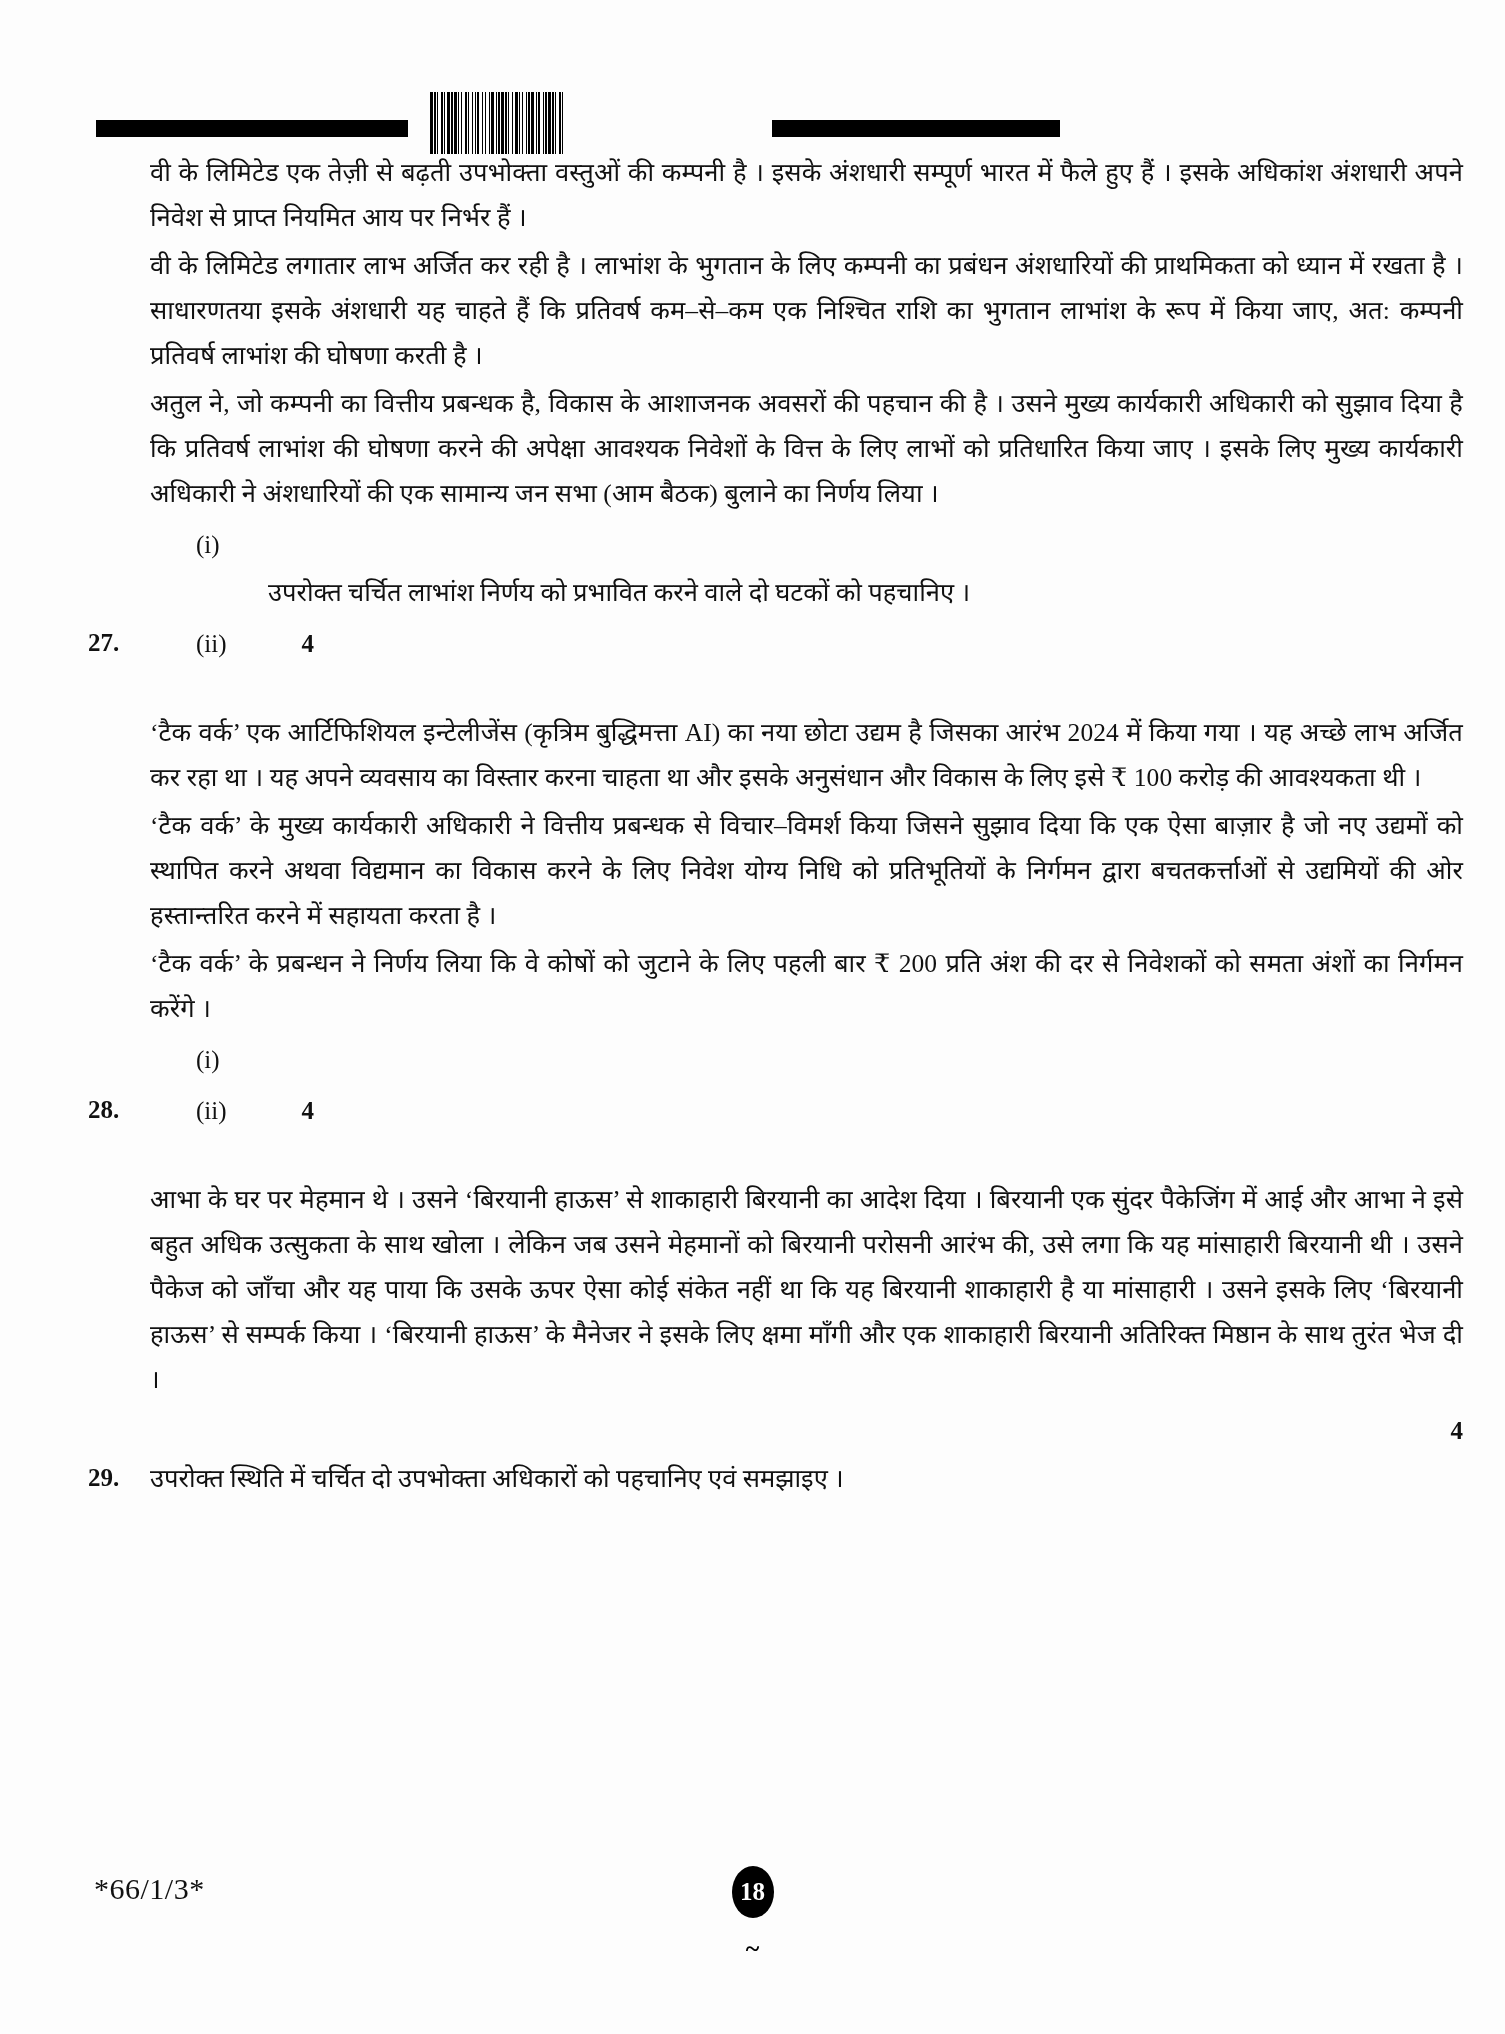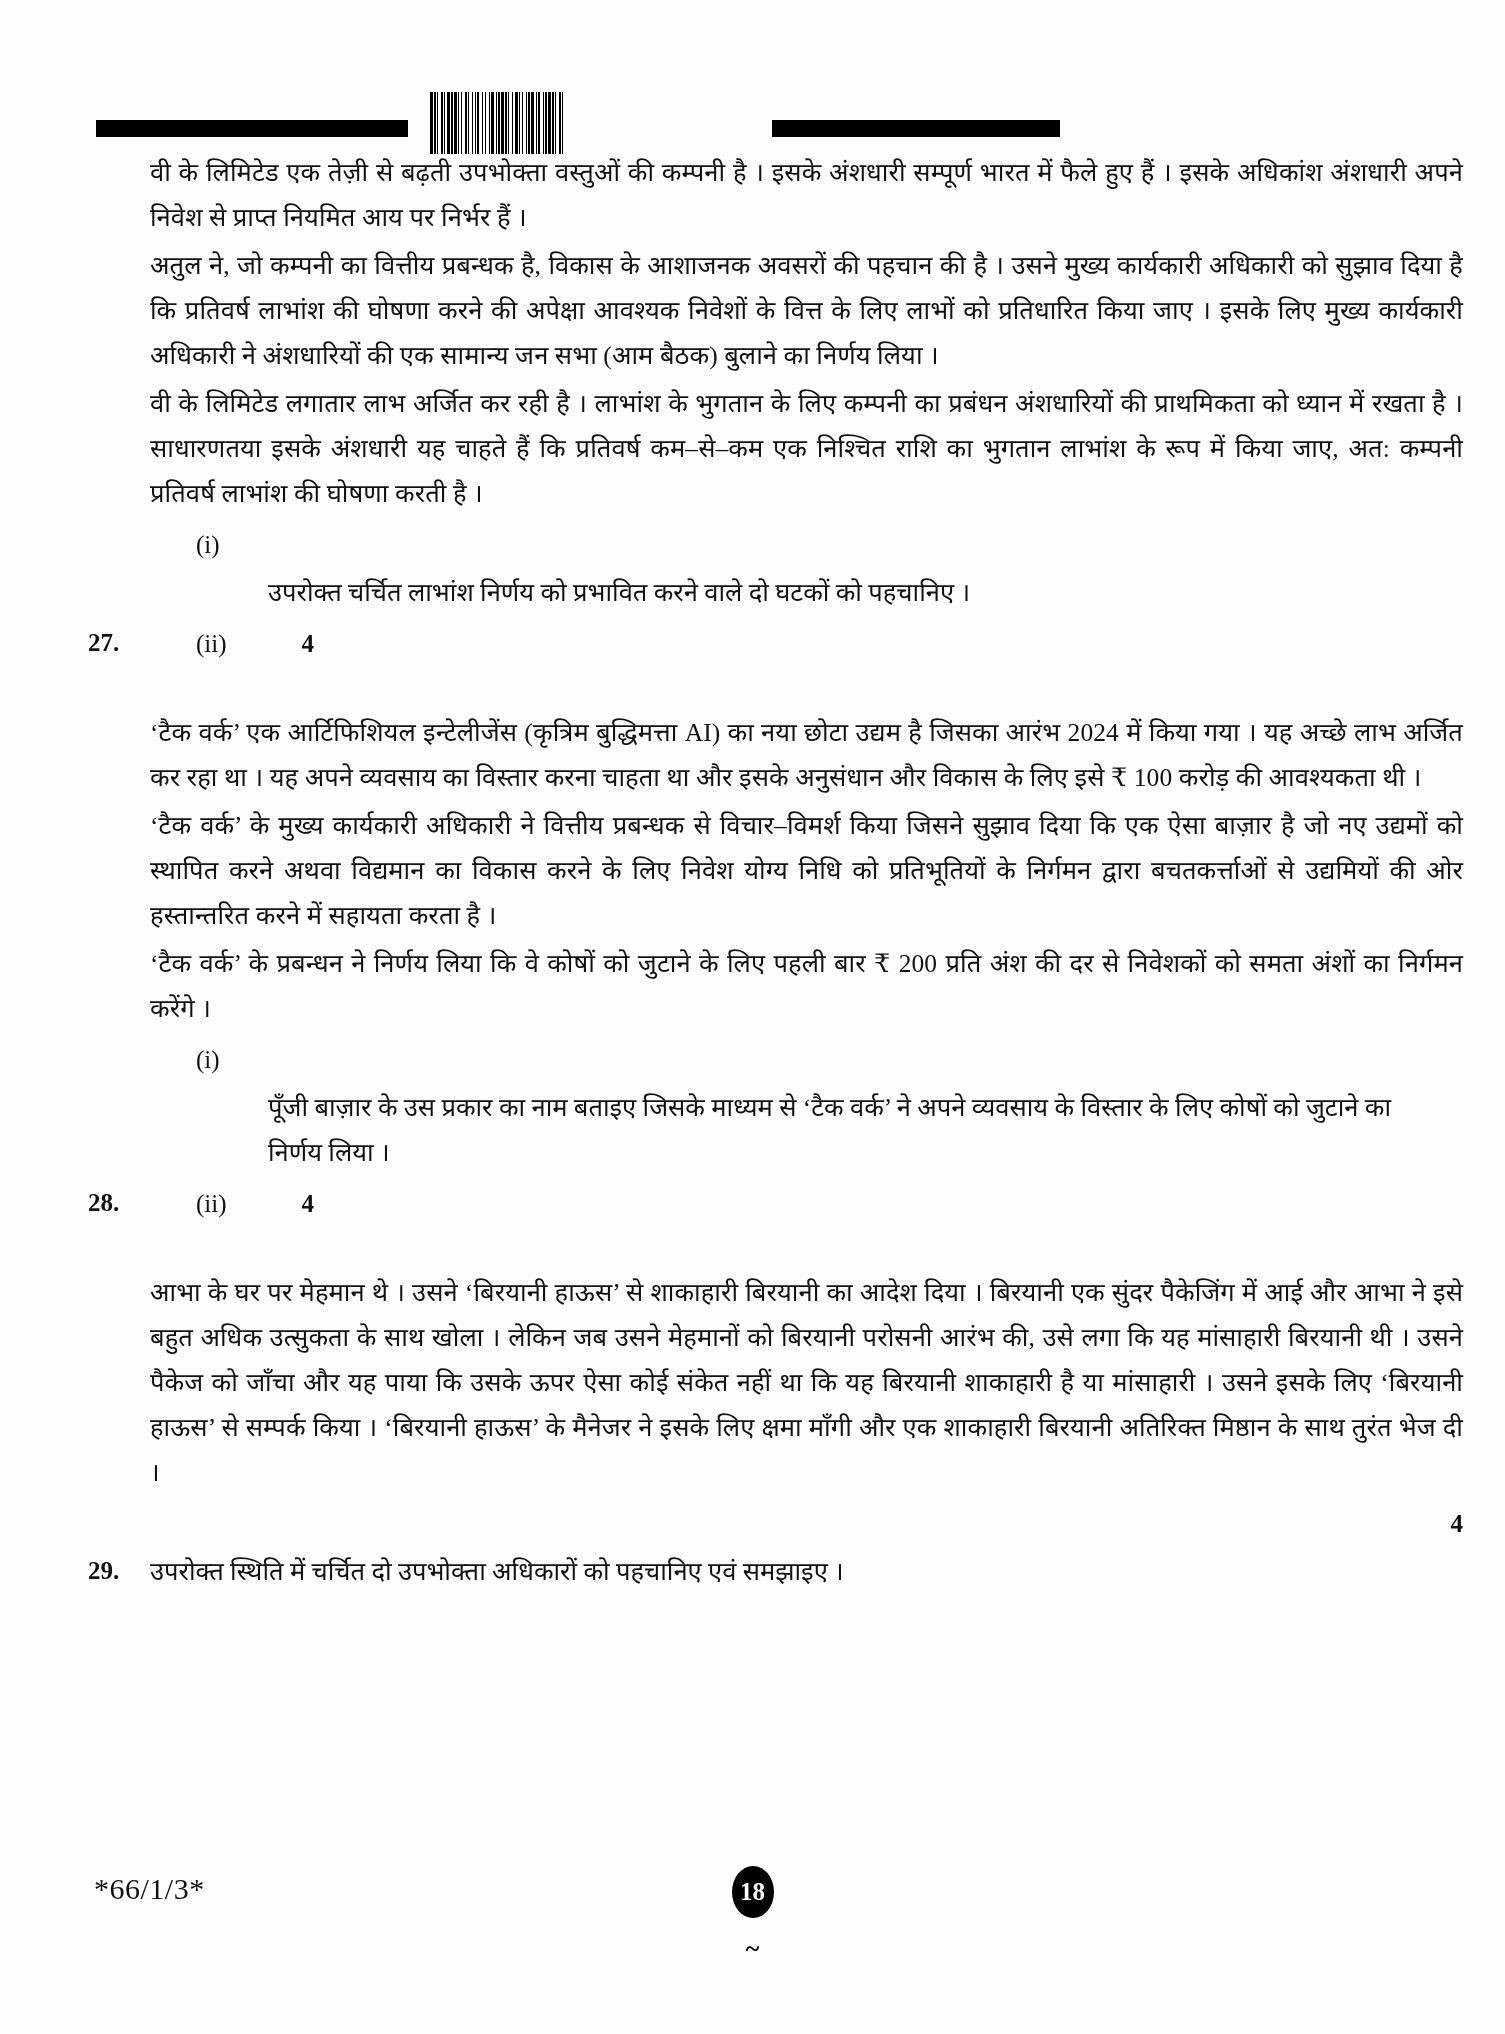--- a/index.html
+++ b/index.html
@@ -276,22 +276,22 @@
     <div class="rule-right"></div>
   </div>
 
   <div class="content">
 
     <div class="qblock">
       <div class="qrow">
         <div class="qnum">27.</div>
         <div class="qbody">
           <p class="para">वी के लिमिटेड एक तेज़ी से बढ़ती उपभोक्ता वस्तुओं की कम्पनी है । इसके अंशधारी सम्पूर्ण भारत में फैले हुए हैं । इसके अधिकांश अंशधारी अपने निवेश से प्राप्त नियमित आय पर निर्भर हैं ।</p>
+          <p class="para">वी के लिमिटेड लगातार लाभ अर्जित कर रही है । लाभांश के भुगतान के लिए कम्पनी का प्रबंधन अंशधारियों की प्राथमिकता को ध्यान में रखता है । साधारणतया इसके अंशधारी यह चाहते हैं कि प्रतिवर्ष कम–से–कम एक निश्चित राशि का भुगतान लाभांश के रूप में किया जाए, अत: कम्पनी प्रतिवर्ष लाभांश की घोषणा करती है ।</p>
           <p class="para">अतुल ने, जो कम्पनी का वित्तीय प्रबन्धक है, विकास के आशाजनक अवसरों की पहचान की है । उसने मुख्य कार्यकारी अधिकारी को सुझाव दिया है कि प्रतिवर्ष लाभांश की घोषणा करने की अपेक्षा आवश्यक निवेशों के वित्त के लिए लाभों को प्रतिधारित किया जाए । इसके लिए मुख्य कार्यकारी अधिकारी ने अंशधारियों की एक सामान्य जन सभा (आम बैठक) बुलाने का निर्णय लिया ।</p>
-          <p class="para">वी के लिमिटेड लगातार लाभ अर्जित कर रही है । लाभांश के भुगतान के लिए कम्पनी का प्रबंधन अंशधारियों की प्राथमिकता को ध्यान में रखता है । साधारणतया इसके अंशधारी यह चाहते हैं कि प्रतिवर्ष कम–से–कम एक निश्चित राशि का भुगतान लाभांश के रूप में किया जाए, अत: कम्पनी प्रतिवर्ष लाभांश की घोषणा करती है ।</p>
 
           <div class="subitem">
             <div class="sublabel">(i)</div>
             <div class="subtext">उपरोक्त चर्चित लाभांश निर्णय को प्रभावित करने वाले दो घटकों को पहचानिए ।</div>
             <div class="marks"></div>
           </div>
 
           <div class="subitem">
             <div class="sublabel">(ii)</div>
             <div class="marks">4</div>
@@ -305,21 +305,20 @@
     <div class="qblock">
       <div class="qrow">
         <div class="qnum">28.</div>
         <div class="qbody">
           <p class="para">‘टैक वर्क’ एक आर्टिफिशियल इन्टेलीजेंस (कृत्रिम बुद्धिमत्ता AI) का नया छोटा उद्यम है जिसका आरंभ 2024 में किया गया । यह अच्छे लाभ अर्जित कर रहा था । यह अपने व्यवसाय का विस्तार करना चाहता था और इसके अनुसंधान और विकास के लिए इसे ₹ 100 करोड़ की आवश्यकता थी ।</p>
           <p class="para">‘टैक वर्क’ के मुख्य कार्यकारी अधिकारी ने वित्तीय प्रबन्धक से विचार–विमर्श किया जिसने सुझाव दिया कि एक ऐसा बाज़ार है जो नए उद्यमों को स्थापित करने अथवा विद्यमान का विकास करने के लिए निवेश योग्य निधि को प्रतिभूतियों के निर्गमन द्वारा बचतकर्त्ताओं से उद्यमियों की ओर हस्तान्तरित करने में सहायता करता है ।</p>
           <p class="para">‘टैक वर्क’ के प्रबन्धन ने निर्णय लिया कि वे कोषों को जुटाने के लिए पहली बार ₹ 200 प्रति अंश की दर से निवेशकों को समता अंशों का निर्गमन करेंगे ।</p>
 
           <div class="subitem">
             <div class="sublabel">(i)</div>
-            <div class="subtext">पूँजी बाज़ार के उस प्रकार का नाम बताइए जिसके माध्यम से ‘टैक वर्क’ ने अपने व्यवसाय के विस्तार के लिए कोषों को जुटाने का निर्णय लिया ।</div>
             <div class="marks"></div>
           </div>
 
           <div class="subitem">
             <div class="sublabel">(ii)</div>
             <div class="marks">4</div>
           </div>
         </div>
       </div>
     </div>

